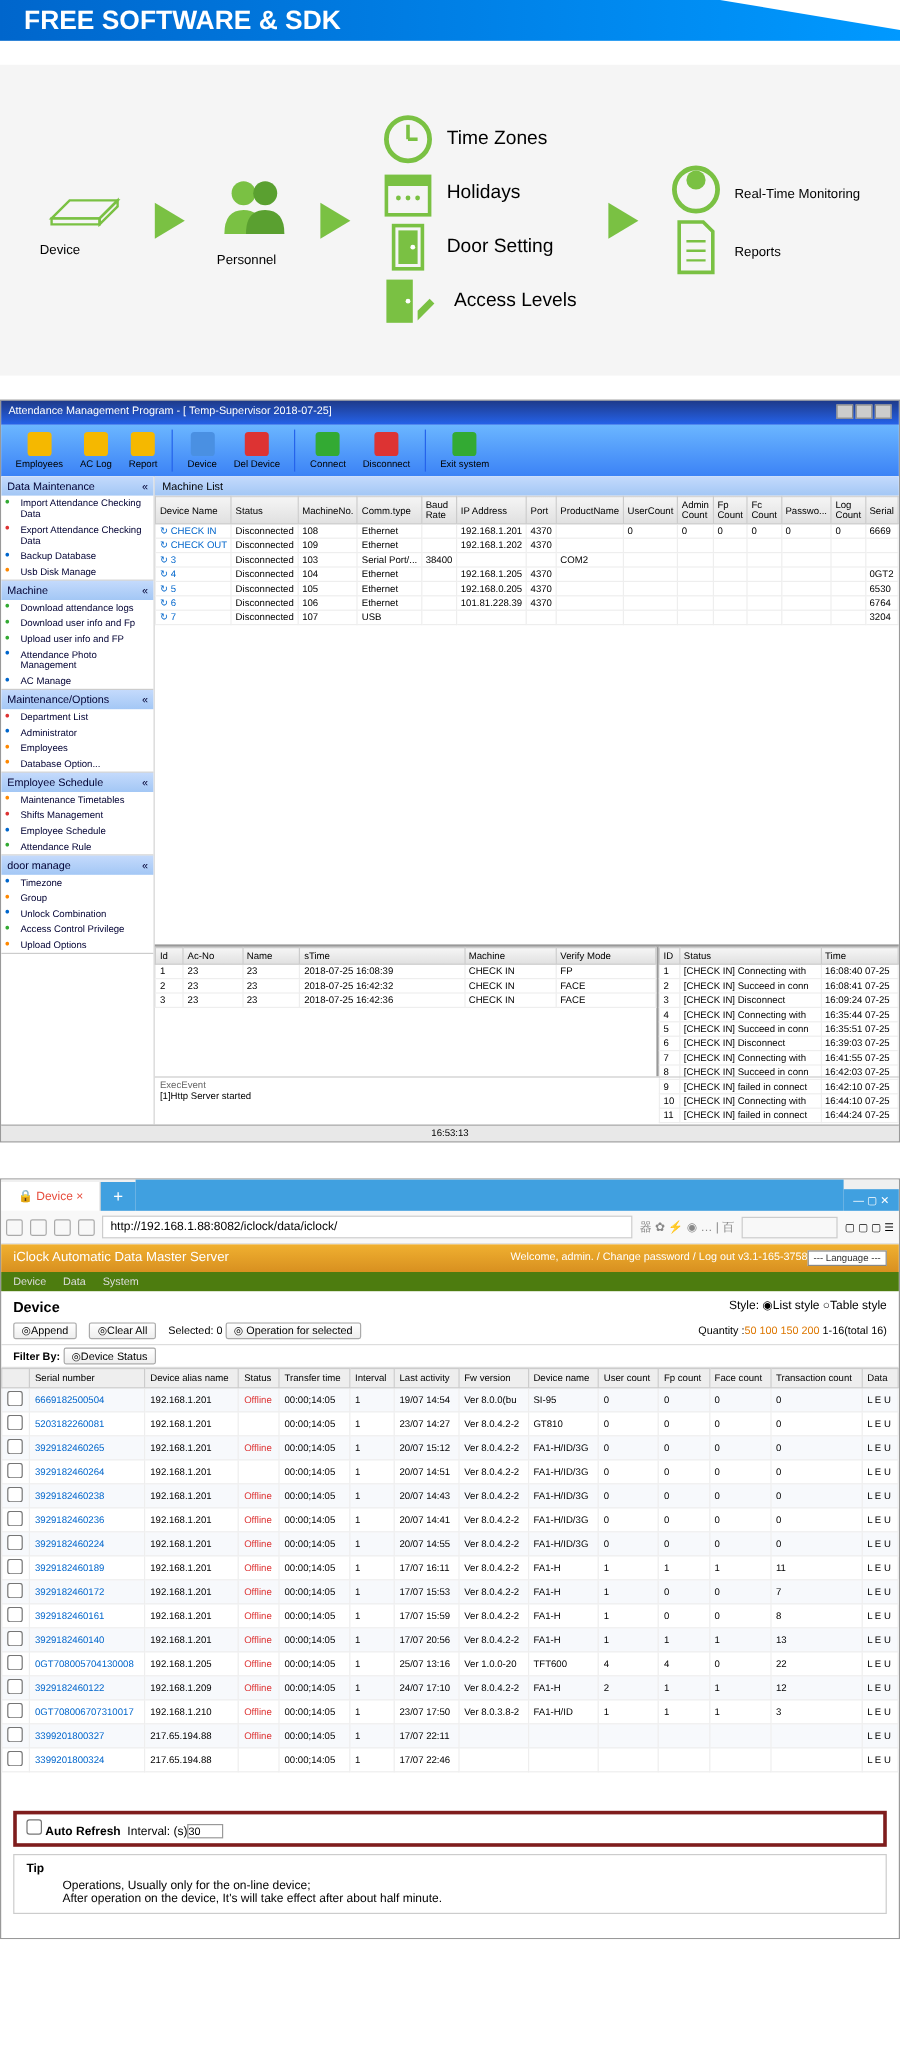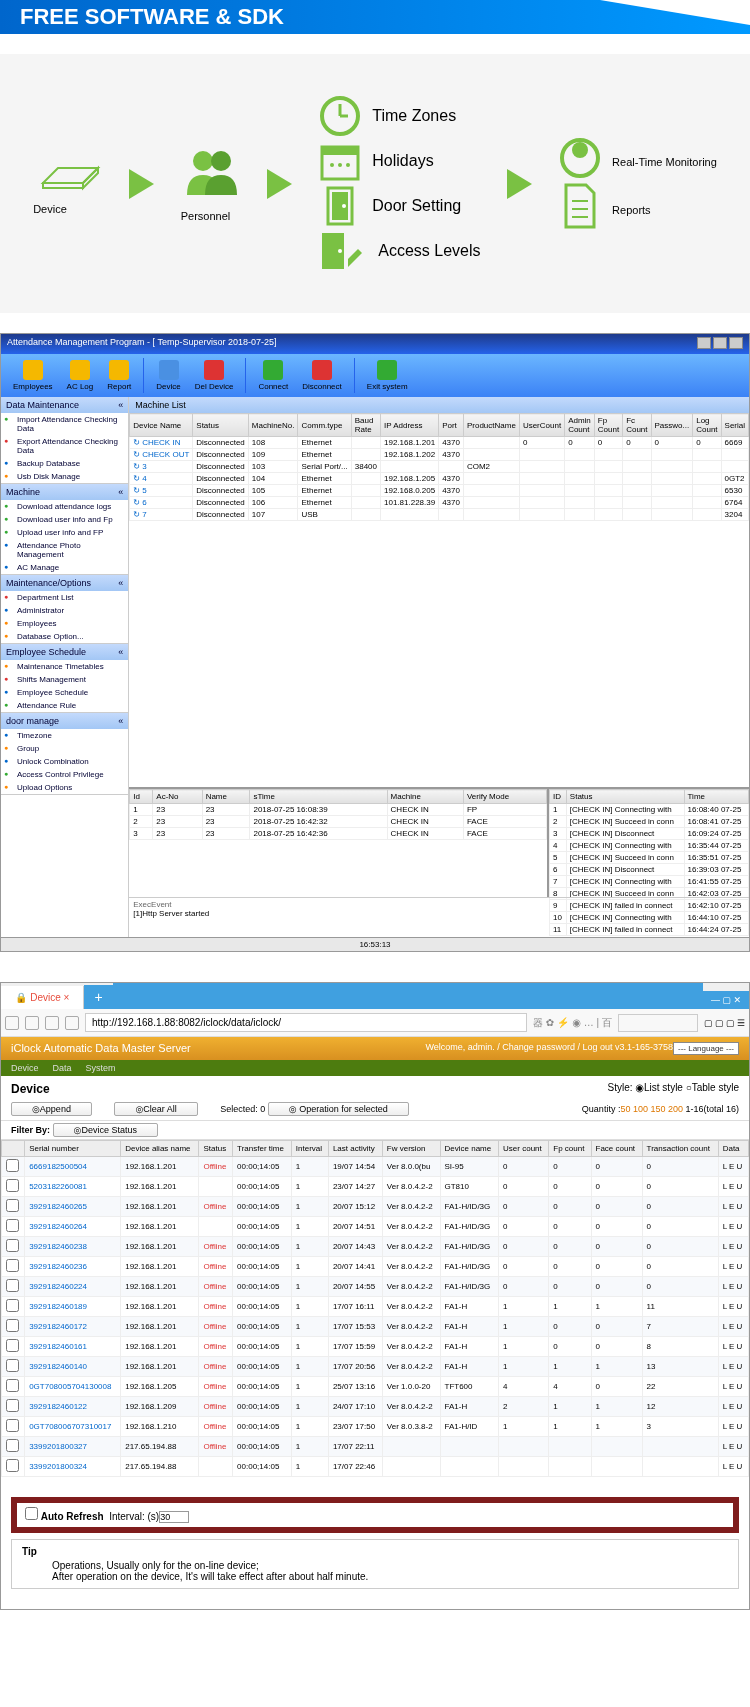--- a/index.html
+++ b/index.html
@@ -52,28 +52,28 @@
 .navic{width:14px;height:14px;border:1px solid #aaa;border-radius:2px}
 .addrbar{flex:1;border:1px solid #ccc;padding:3px 6px;font-size:10px;background:#fff}
 .header2{background:linear-gradient(#f0b030,#d89020);color:#fff;padding:5px 10px;display:flex;justify-content:space-between;font-size:11px}
 .header2 .r{font-size:9px}
 .nav2{background:#4d7c0f;color:#ddd;padding:3px 10px;font-size:9px}
 .nav2 span{margin-right:14px}
 .langsel{float:right;background:#fff;color:#333;font-size:8px;padding:1px 4px;border:1px solid #888}
 .devhead{padding:6px 10px;display:flex;justify-content:space-between;font-size:10px}
 .devhead b{font-size:12px}
 .ctrlrow{padding:2px 10px 6px;font-size:9px;border-bottom:1px solid #ddd;display:flex;justify-content:space-between}
-.btn2{border:1px solid #aaa;border-radius:2px;padding:1px 20px;background:linear-gradient(#fff,#eee);margin-right:20px}
+.btn2{border:1px solid #aaa;border-radius:2px;padding:1px 6px;background:linear-gradient(#fff,#eee);margin-right:8px}
 .filterrow{padding:4px 10px;font-size:9px;font-weight:bold;border-bottom:1px solid #ddd}
 .dtable{width:100%;font-size:8px;border-collapse:collapse}
 .dtable th{background:#eee;padding:3px 4px;border-bottom:1px solid #ccc}
 .dtable td{padding:2px 4px;border-bottom:1px solid #eee}
 .dtable tr:nth-child(even){background:#f7f9fc}
 .off{color:#d33}
-.autoref{margin:20px 10px 6px;border:6px solid #7f1d1d;padding:4px 8px;font-size:10px}
+.autoref{margin:32px 10px 6px;border:3px solid #7f1d1d;padding:4px 8px;font-size:10px}
 .autoref input[type=text]{width:30px;border:1px solid #999;font-size:9px}
 .tip{margin:0 10px 20px;border:1px solid #ccc;padding:6px 10px;font-size:10px}
 .tip b{display:block;margin-bottom:3px}
 </style>
 </head>
 <body>
 
 <div class="banner">FREE SOFTWARE &amp; SDK</div>
 
 <div class="diagram">

